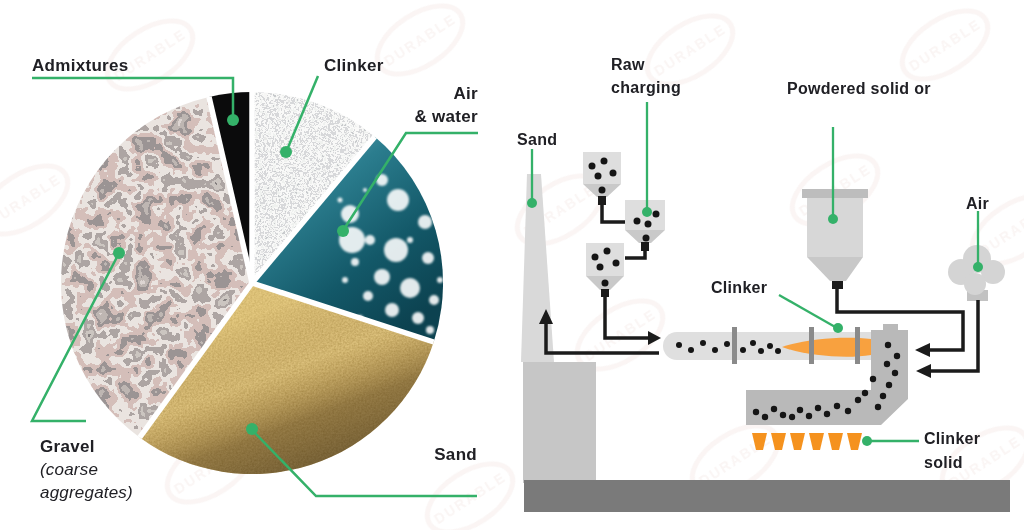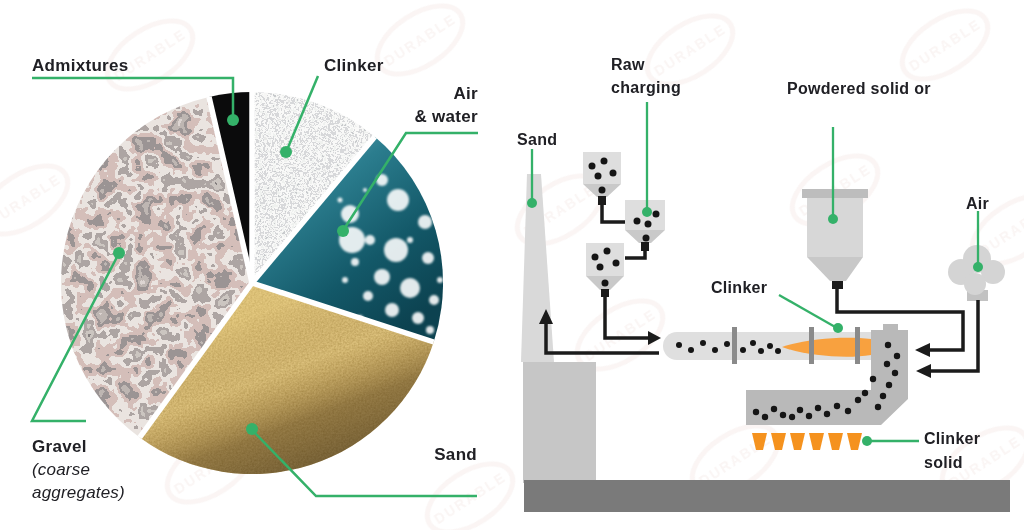--- a/index.html
+++ b/index.html
@@ -314,21 +314,21 @@
 
 <div class="lbl" style="left:32px;top:54px">Admixtures</div>
 
 <div class="lbl" style="left:324px;top:54px">Clinker</div>
 
 <div class="lbl ra" style="right:546px;top:82px">
   <span class="ln">Air</span>
   <span class="ln">&amp; water</span>
 </div>
 
-<div class="lbl" style="left:32px;top:435px">
+<div class="lbl" style="left:40px;top:435px">
   <span class="ln">Gravel</span>
   <span class="ln reg">(coarse</span>
   <span class="ln reg">aggregates)</span>
 </div>
 
 <div class="lbl ra lh21" style="right:547px;top:444px">
   <span class="ln">Sand</span>
 </div>
 
 <div class="lbl rs" style="left:517px;top:128px">Sand</div>

